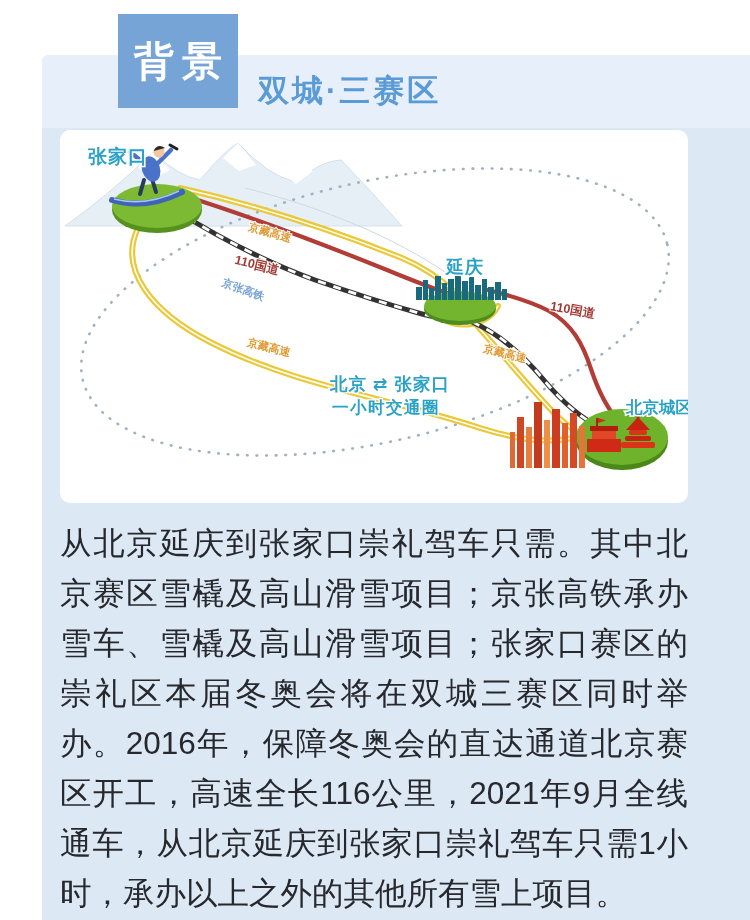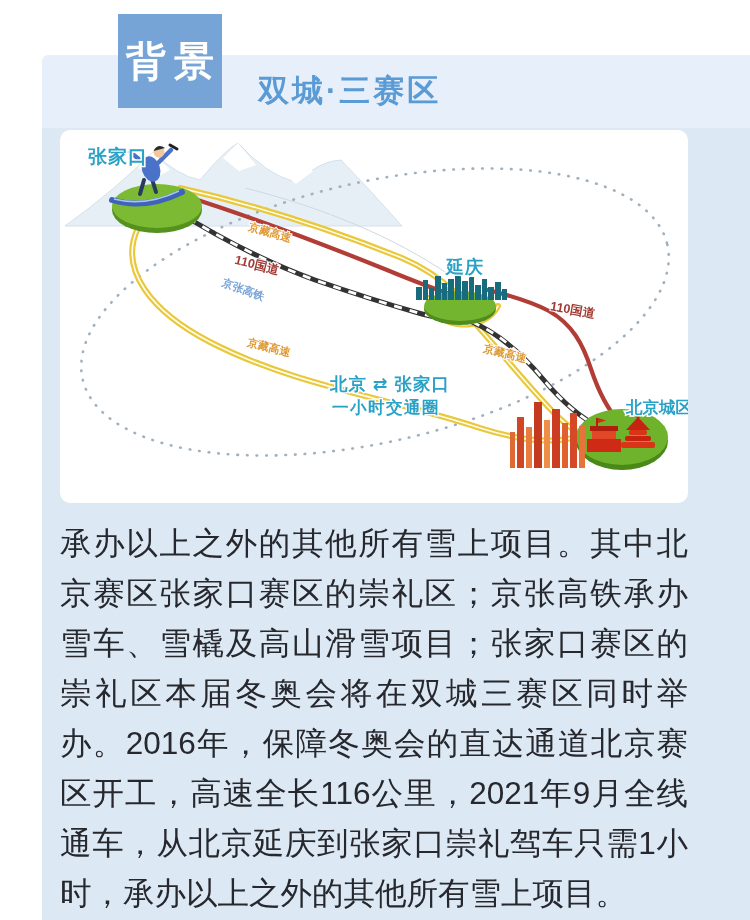--- a/index.html
+++ b/index.html
@@ -11,21 +11,21 @@
   
   .band{
     position:absolute;left:42px;top:55px;width:708px;height:73px;
     background:#e6effa;border-top-left-radius:6px;
   }
   .panel{
     position:absolute;left:42px;top:128px;width:708px;height:792px;
     background:#dce8f4;
   }
   .tag-box{
-    position:absolute;left:118px;top:14px;width:104px;height:94px;
+    position:absolute;left:118px;top:14px;width:120px;height:94px;
     background:#76a4d6;display:flex;align-items:center;justify-content:center;
     color:#ffffff;font-size:40px;font-weight:700;letter-spacing:8px;
     text-indent:8px;z-index:3;text-align:center;
   }
   .page-title{
     position:absolute;left:258px;top:53px;height:73px;line-height:75px;
     color:#5b9bd5;font-size:31px;font-weight:700;letter-spacing:3px;z-index:3;
   }
   
   .map-card{
@@ -179,13 +179,13 @@
 
     <text class="city" x="28" y="33" font-size="19" letter-spacing="1">张家口</text>
     <text class="city" x="386" y="143" font-size="18" letter-spacing="1">延庆</text>
     <text class="city" x="566" y="283" font-size="16.5">北京城区</text>
 
     <text class="note" x="270" y="260" font-size="17.5" letter-spacing="1">北京 ⇄ 张家口</text>
     <text class="note" x="272" y="283" font-size="16.5" letter-spacing="1.5">一小时交通圈</text>
   </svg>
 </div>
 
-<div class="article"><span>承办以上之外的其他所有雪上项目。其中</span><span class="b">北京赛区</span><span>张家口赛区的崇礼区；</span><span class="b">京张高铁</span><span>承办雪车、雪橇及高山滑雪项目；</span><span class="b">张家口赛区的崇礼区</span><span>本届冬奥会将在双城三赛区同时举办。2016年，保障冬奥会的直达通道</span><span class="b">北京赛区</span><span>开工，高速全长116公里，2021年9月全线通车，从北京延庆到张家口崇礼驾车只需</span><span class="b">1小时</span><span>，承办以上之外的其他所有雪上项目。</span></div>
+<div class="article"><span>从北京延庆到张家口崇礼驾车只需。其中</span><span class="b">北京赛区</span><span>雪橇及高山滑雪项目；</span><span class="b">京张高铁</span><span>承办雪车、雪橇及高山滑雪项目；</span><span class="b">张家口赛区的崇礼区</span><span>本届冬奥会将在双城三赛区同时举办。2016年，保障冬奥会的直达通道</span><span class="b">北京赛区</span><span>开工，高速全长116公里，2021年9月全线通车，从北京延庆到张家口崇礼驾车只需</span><span class="b">1小时</span><span>，承办以上之外的其他所有雪上项目。</span></div>
 
 </body></html>

